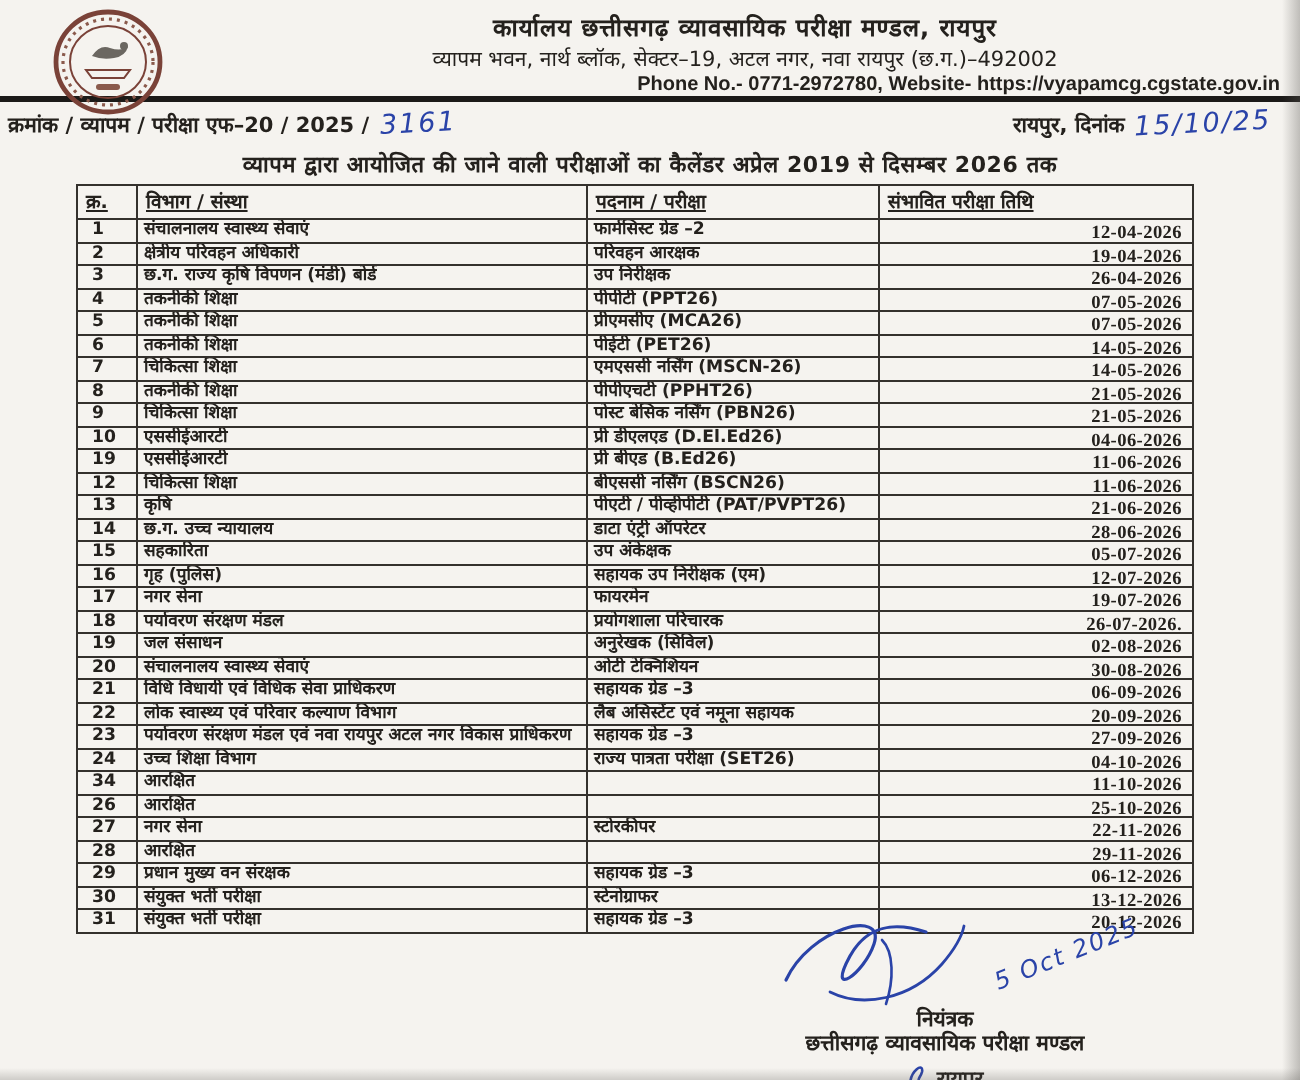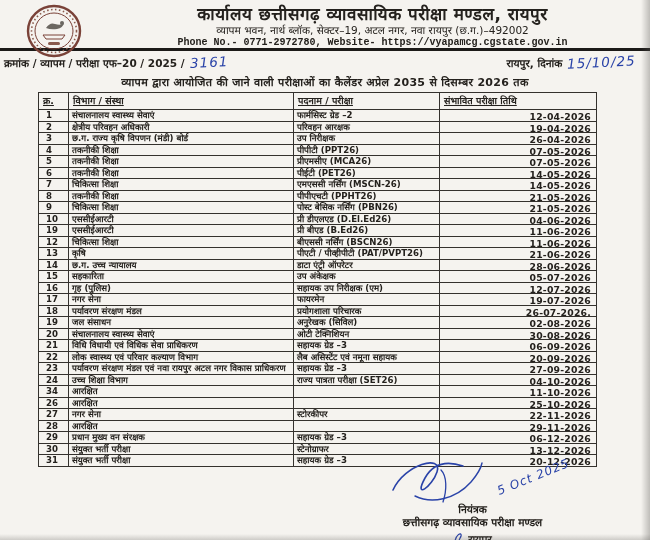--- a/index.html
+++ b/index.html
@@ -12,44 +12,44 @@
   
   .edge-right{position:absolute;top:0;right:0;width:9px;height:100%;
     background:linear-gradient(to right,rgba(0,0,0,0),rgba(90,88,84,.35));pointer-events:none;}
   .edge-bottom{position:absolute;left:0;bottom:0;width:100%;height:6px;
     background:linear-gradient(to bottom,rgba(0,0,0,0),rgba(90,88,84,.25));pointer-events:none;}
 
   
   .doc-header{position:relative;padding:5px 10px 0 10px;height:42px;}
   .seal{position:absolute;left:26px;top:4px;width:56px;height:54px;}
   .head-text{margin-left:95px;text-align:center;}
-  .org-name{font-size:17px;font-weight:700;letter-spacing:.5px;line-height:19px;margin:0;}
+  .org-name{font-size:12px;font-weight:700;letter-spacing:.5px;line-height:19px;margin:0;}
   .org-address{font-size:10.5px;font-weight:400;line-height:13px;}
-  .org-contact{font-family:Liberation Mono, monospace;font-size:10px;font-weight:700;line-height:12px;}
+  .org-contact{font-family:Liberation Sans, sans-serif;font-size:10px;font-weight:700;line-height:12px;text-align:right;}
   .rule{height:3px;background:#1c1a18;margin-top:1px;}
 
   
   .refline{display:flex;justify-content:space-between;align-items:flex-start;
     padding:3px 14px 0 4px;font-size:10.5px;font-weight:700;}
   .hand{font-size:13.5px;font-weight:400;font-style:italic;color:#2a43a8;
     display:inline-block;transform:rotate(-3deg);margin-left:5px;letter-spacing:1px;}
 
   
   .doc-title{text-align:center;font-size:11px;font-weight:700;padding:4px 0 3px 0;letter-spacing:.3px;}
 
   
   table{border-collapse:collapse;margin-left:38px;width:558px;table-layout:fixed;}
   table,th,td{border:1px solid #34312d;}
   table{border-width:1.5px;}
   th{font-size:9.5px;font-weight:700;text-align:left;padding:1px 4px 2px 4px;
      text-decoration:underline;white-space:nowrap;overflow:hidden;}
   td{font-size:8.6px;font-weight:700;line-height:10.5px;padding:0 3px;vertical-align:top;overflow:hidden;}
   td.c-no{text-align:left;padding-left:7px;}
   td.c-date{text-align:right;padding-right:5px;vertical-align:bottom;}
-  td.c-date span{display:inline-block;position:relative;top:2px;font-size:9.3px;letter-spacing:.2px;}
+  td.c-date span{display:inline-block;position:relative;top:2px;font-size:9.3px;letter-spacing:.2px;font-family:Liberation Serif, serif;}
 
   
   .sig-block{position:absolute;left:330px;top:458px;width:285px;text-align:center;}
   .sig-svg{position:absolute;left:55px;top:-2px;pointer-events:none;}
   .sig-note{position:absolute;left:165px;top:12px;color:#2a43a8;font-style:italic;
     font-size:12px;transform:rotate(-22deg);letter-spacing:1px;white-space:nowrap;}
   .sig-title{margin-top:44px;font-size:10.5px;font-weight:700;}
   .sig-org{font-size:10.5px;font-weight:700;line-height:13px;}
   .sig-place{font-size:10.5px;font-weight:700;line-height:13px;position:relative;}
   .sig-initial{position:relative;top:2px;margin-right:1px;}
@@ -79,21 +79,21 @@
 
   <div class="refline">
     <div>
       <span>क्रमांक / व्यापम / परीक्षा एफ–20 / 2025 /</span><span class="hand">3161</span>
     </div>
     <div>
       <span>रायपुर, दिनांक</span><span class="hand">15/10/25</span>
     </div>
   </div>
 
-  <div class="doc-title">व्यापम द्वारा आयोजित की जाने वाली परीक्षाओं का कैलेंडर अप्रेल 2035 से दिसम्बर 2026 तक</div>
+  <div class="doc-title">व्यापम द्वारा आयोजित की जाने वाली परीक्षाओं का कैलेंडर अप्रेल 2019 से दिसम्बर 2026 तक</div>
 
   <table>
     <colgroup>
       <col style="width:30px">
         <col style="width:225px">
         <col style="width:146px">
         <col style="width:157px">
     </colgroup>
     <thead>
       <tr>

